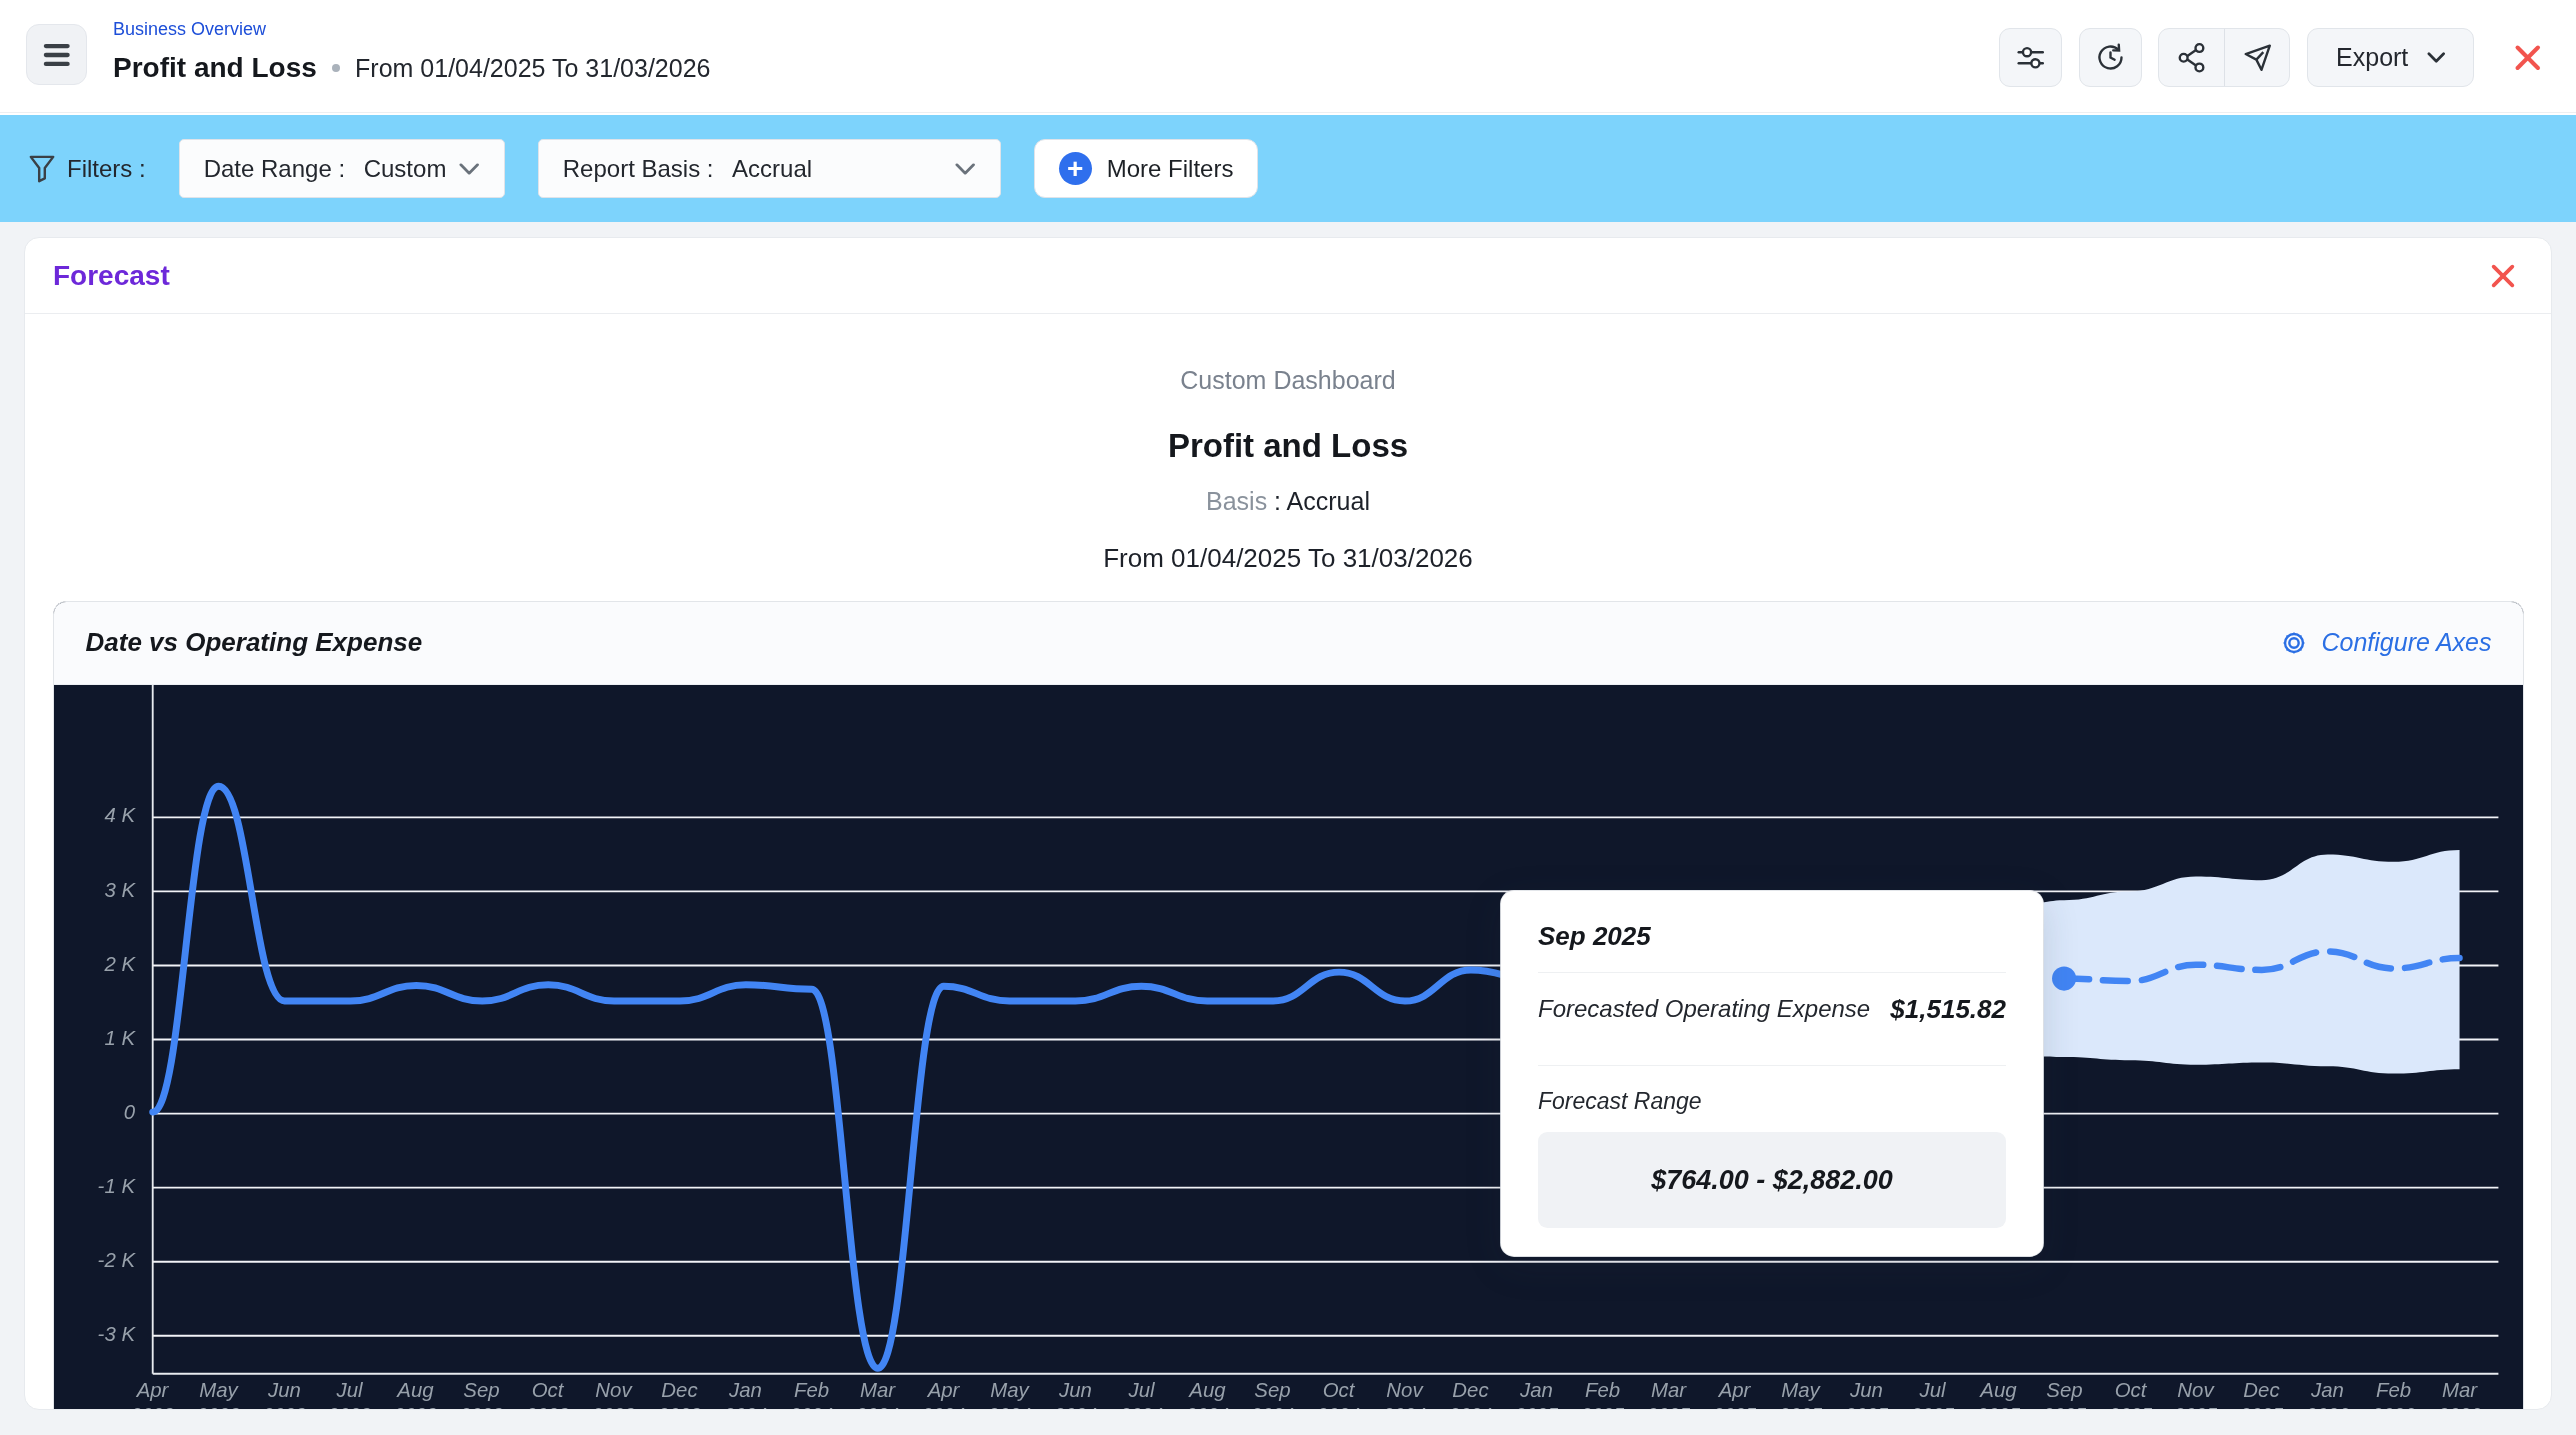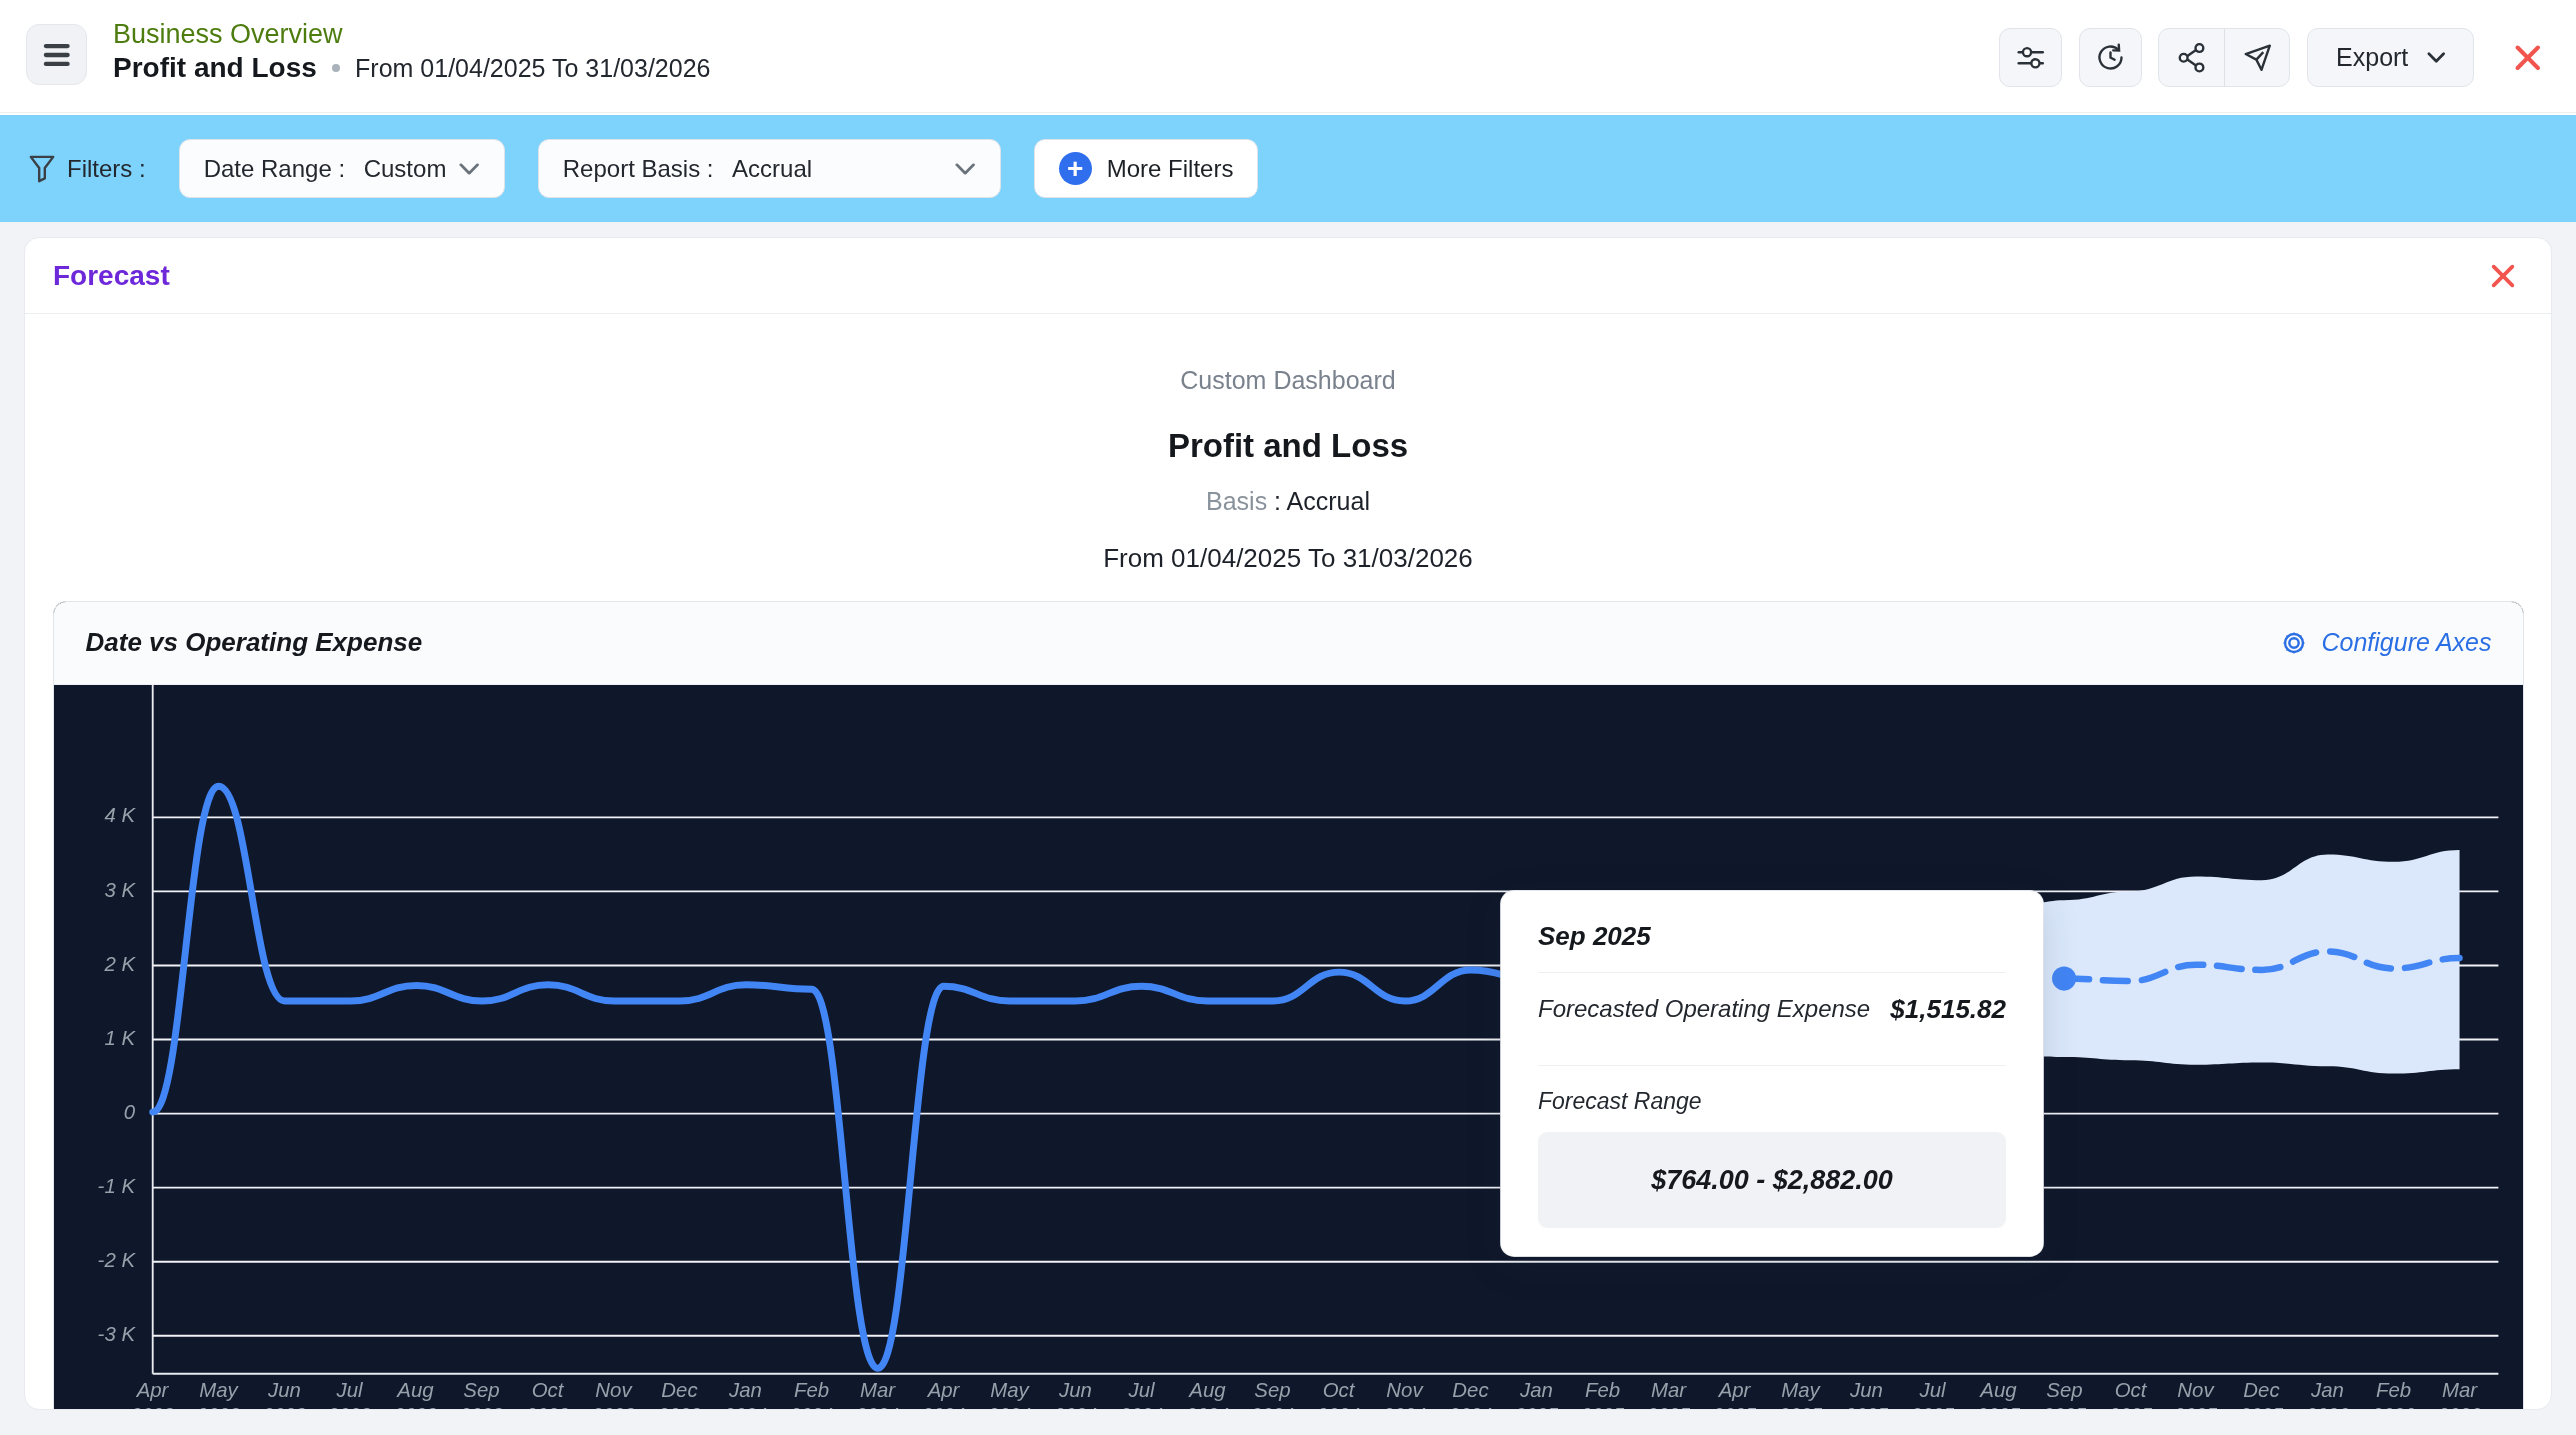--- a/index.html
+++ b/index.html
@@ -3,37 +3,37 @@
 <meta charset="utf-8">
 <style>
   * { margin:0; padding:0; box-sizing:border-box; }
   html,body { background:#fff; }
   body { font-family:"Liberation Sans", sans-serif; color:#1d2129; }
   .app { position:relative; width:2576px; height:1435px; background:#fff; overflow:hidden; }
 
   
   .topbar { position:absolute; left:0; top:0; width:2576px; height:113px; background:#fff; border-bottom:1.9px solid #edeff2; }
   .menu-btn { position:absolute; left:26px; top:24px; width:61px; height:61px; background:#f0f2f5; border:0.9px solid #e4e7ec; border-radius:13px; display:flex; align-items:center; justify-content:center; cursor:pointer; }
-  .crumb { position:absolute; left:113px; top:18.5px; font-size:27px; color:#4d7c0f; }
+  .crumb { position:absolute; left:113px; top:18.5px; font-size:18px; color:#1d4ed8; }
   .titlerow { position:absolute; left:113px; top:52px; display:flex; align-items:center; gap:15px; }
   .page-title { font-size:28px; font-weight:bold; color:#15181d; }
   .dot-sep { width:8.3px; height:8.3px; border-radius:50%; background:#aab2bb; }
   .daterange { font-size:25px; color:#23272e; }
   .actions { position:absolute; right:24px; top:28px; display:flex; align-items:center; gap:16.7px; }
   .icon-btn { height:59px; min-width:63px; background:#f4f6f9; border:0.9px solid #e1e5ea; border-radius:11px; display:flex; align-items:center; justify-content:center; cursor:pointer; }
   .icon-pair { display:flex; height:59px; background:#f4f6f9; border:0.9px solid #e1e5ea; border-radius:11px; overflow:hidden; }
   .icon-pair .cell { width:65px; display:flex; align-items:center; justify-content:center; cursor:pointer; }
   .icon-pair .cell + .cell { border-left:0.9px solid #dde1e7; }
   .export-btn { height:59px; padding:0 28px; background:#f4f6f9; border:0.9px solid #e1e5ea; border-radius:11px; display:flex; align-items:center; gap:18.5px; font-size:25px; color:#23272e; cursor:pointer; }
   .close-top { margin-left:13px; display:flex; align-items:center; justify-content:center; width:48px; height:48px; cursor:pointer; }
 
   
   .filterbar { position:absolute; left:0; top:115px; width:2576px; height:107px; background:#7dd3fc; display:flex; align-items:center; }
   .filters-label { display:flex; align-items:center; gap:11px; margin-left:28px; font-size:24px; color:#23272e; }
-  .select-pill { margin-left:33px; height:59px; background:#fbfcfd; border:0.9px solid #dfe3e9; border-radius:11px; display:flex; align-items:center; padding:0 24px; gap:13px; font-size:24px; cursor:pointer; }
+  .select-pill { margin-left:33px; height:59px; background:#fbfcfd; border:0.9px solid #dfe3e9; border-radius:5px; display:flex; align-items:center; padding:0 24px; gap:13px; font-size:24px; cursor:pointer; }
   .select-pill .lab { color:#23272e; }
   .select-pill .val { color:#23272e; margin-left:5.6px; }
   .mf-btn { margin-left:33px; height:59px; background:#fff; border:0.9px solid #dfe3e9; border-radius:11px; display:flex; align-items:center; padding:0 24px; gap:15px; font-size:24px; color:#1d2126; cursor:pointer; }
   .plus-circle { width:33px; height:33px; border-radius:50%; background:#2f6fed; color:#fff; display:flex; align-items:center; justify-content:center; font-size:28px; line-height:1; font-weight:bold; }
   .run-split { margin-left:41px; height:59px; border-radius:11px; overflow:hidden; display:flex; cursor:pointer; }
   .run-main { background:#7aa7f8; color:#fff; font-size:25px; display:flex; align-items:center; padding:0 37px; }
   .run-caret { background:#4285f4; width:57px; display:flex; align-items:center; justify-content:center; border-left:1.9px solid rgba(255,255,255,.45); }
 
   
   .page { position:absolute; left:0; top:222px; width:2576px; height:1213px; background:#f1f3f6; }

